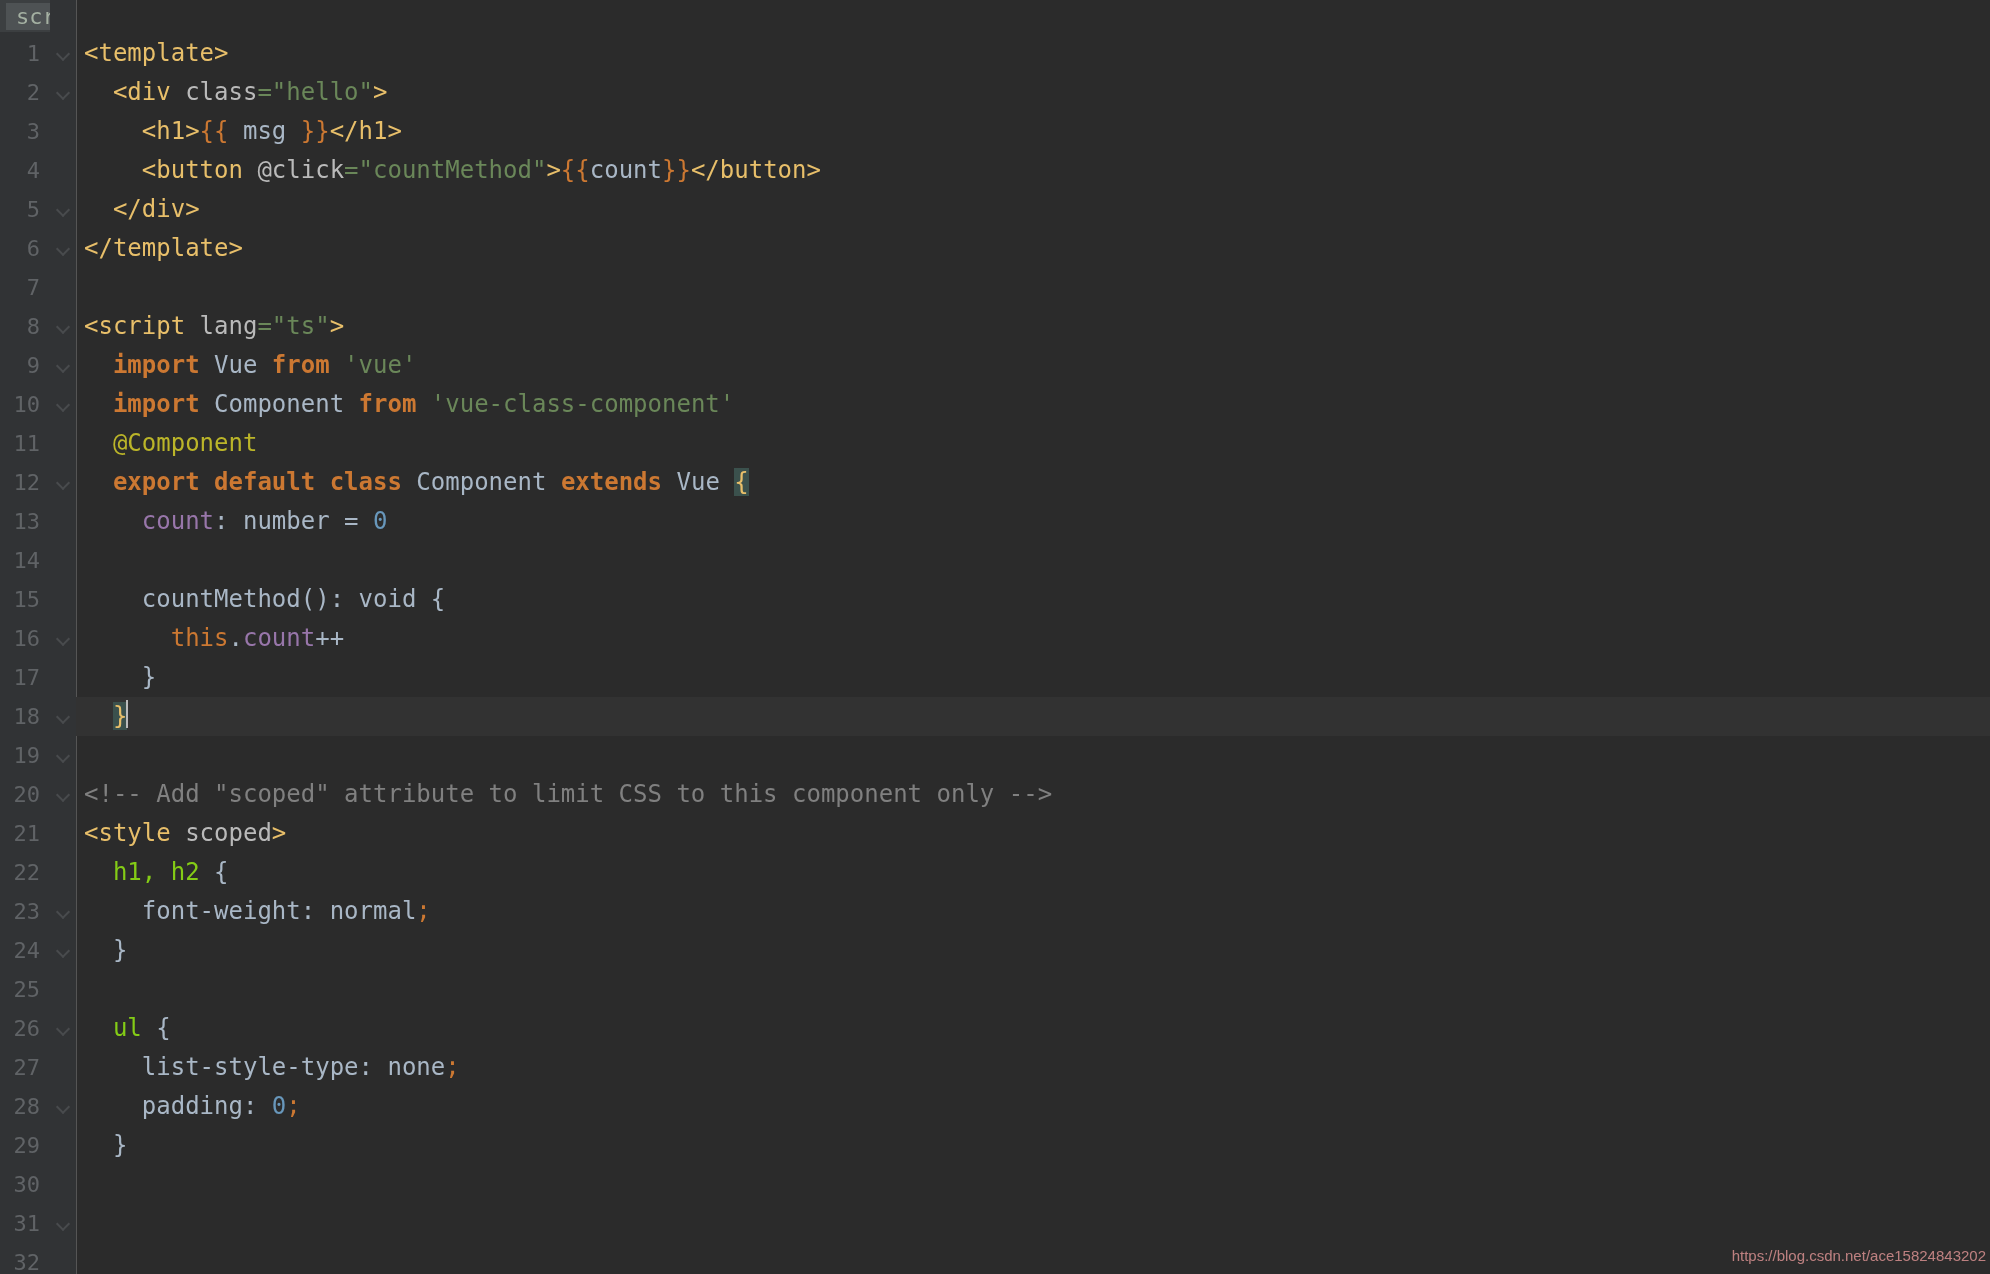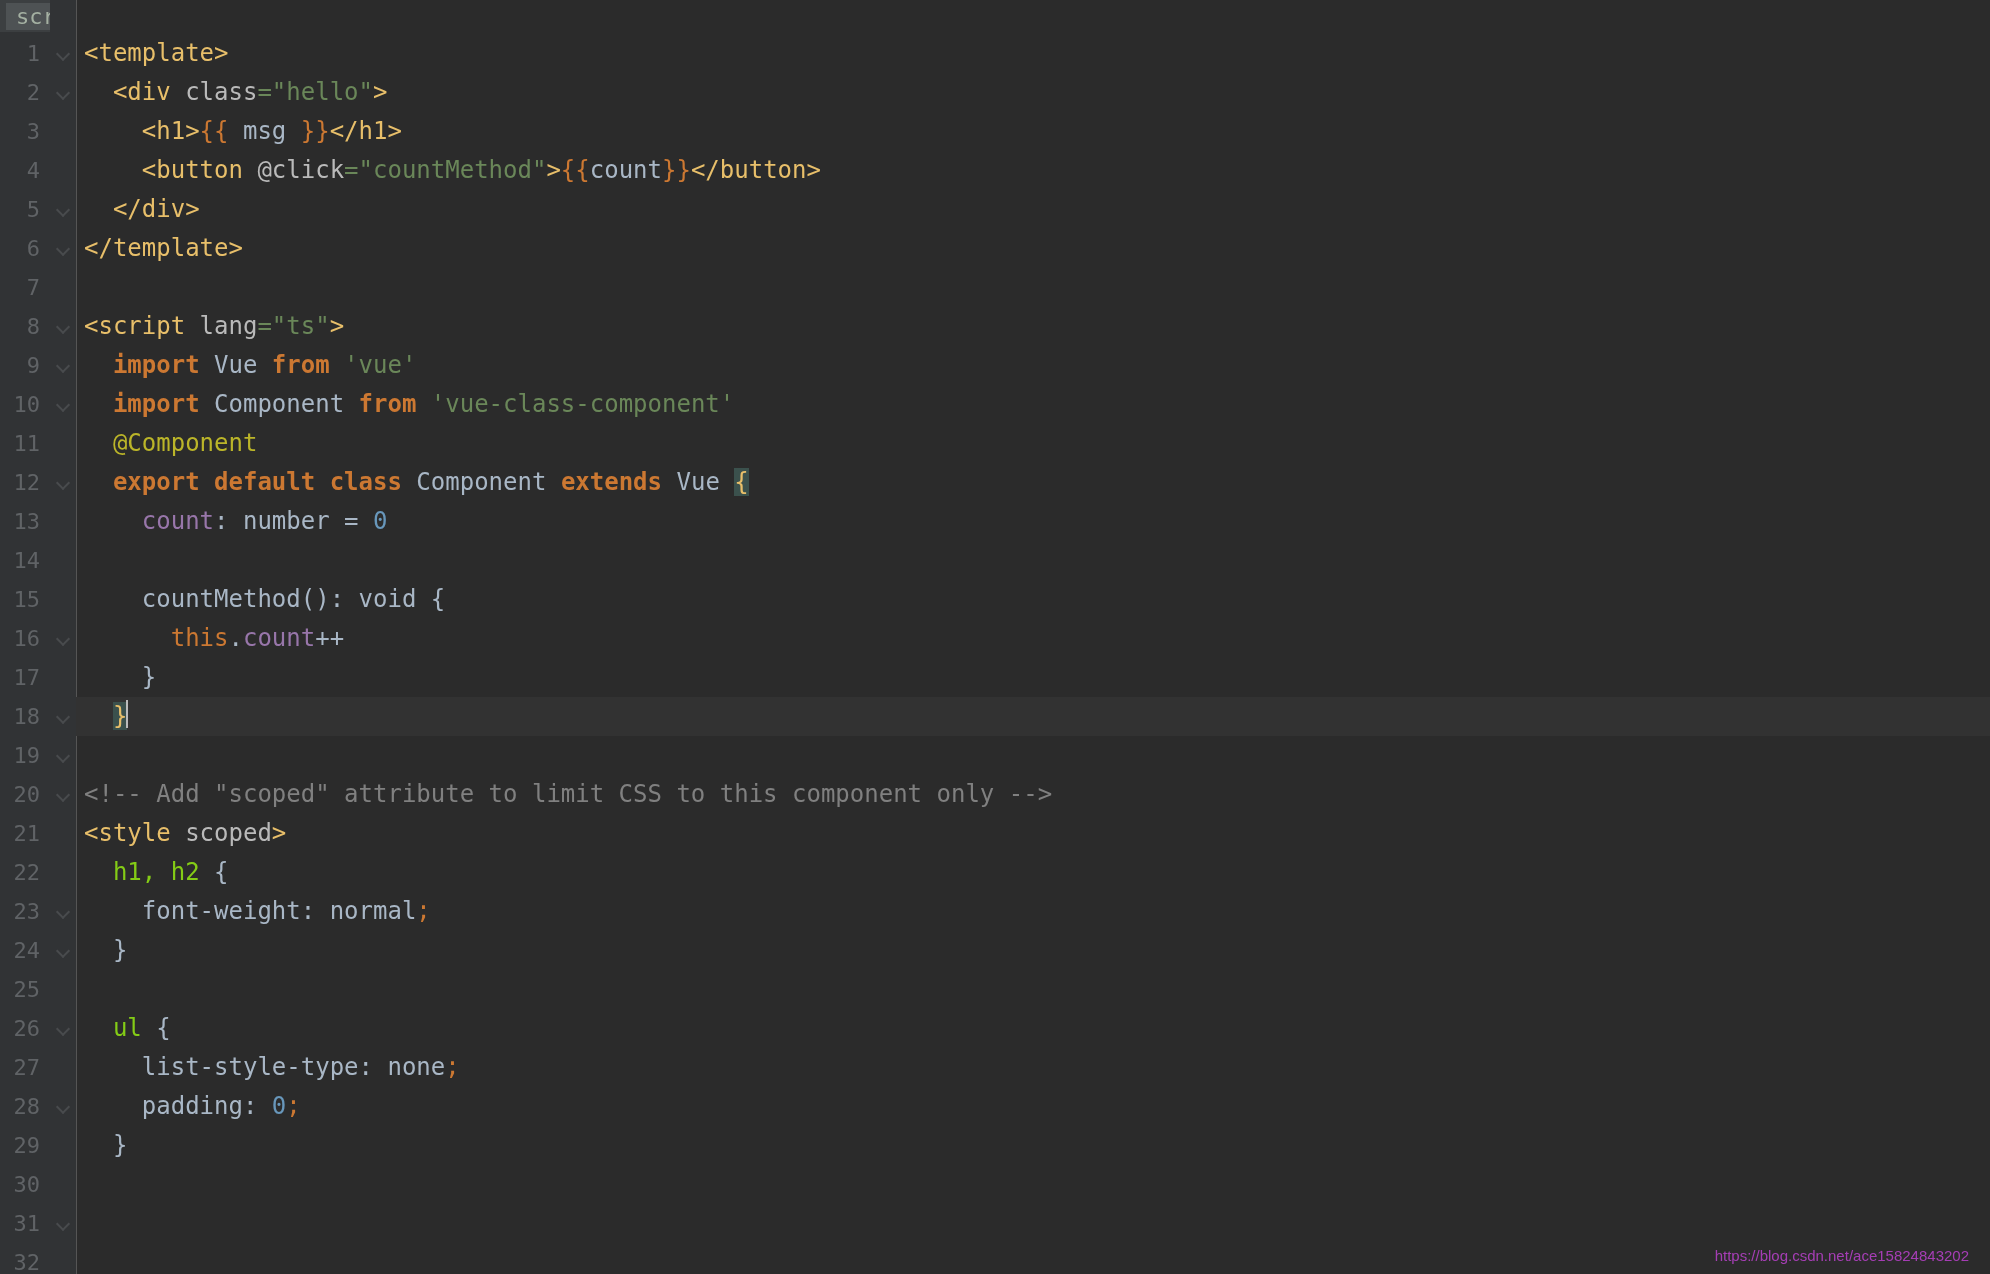--- a/index.html
+++ b/index.html
@@ -136,23 +136,23 @@
   .caret {
     display: inline-block;
     width: 2px;
     height: 28px;
     background: #bbbbbb;
     vertical-align: -4px;
     margin-left: -1px;
   }
   .watermark {
     position: absolute;
-    right: 21px;
+    right: 4px;
     bottom: 10px;
-    color: #d946ef;
+    color: #fca5a5;
     font-size: 15px;
     font-family: Arial, sans-serif;
     opacity: 0.7;
   }
 </style>
 </head>
 <body>
 
 <div class="editor">
 

